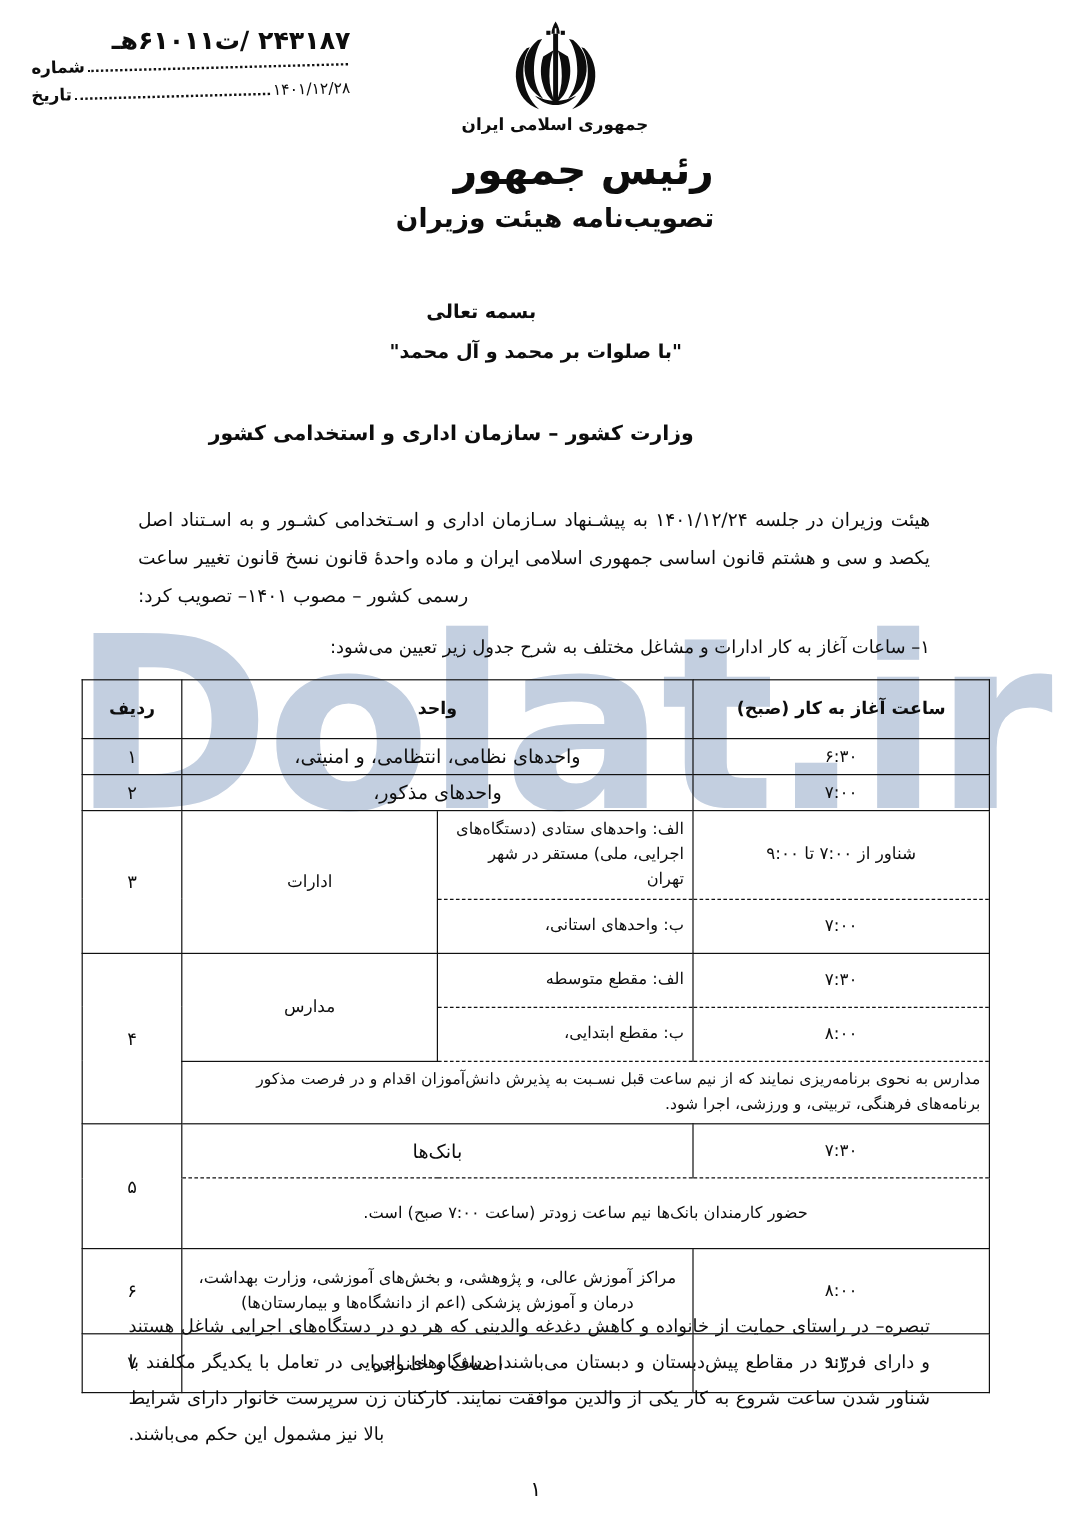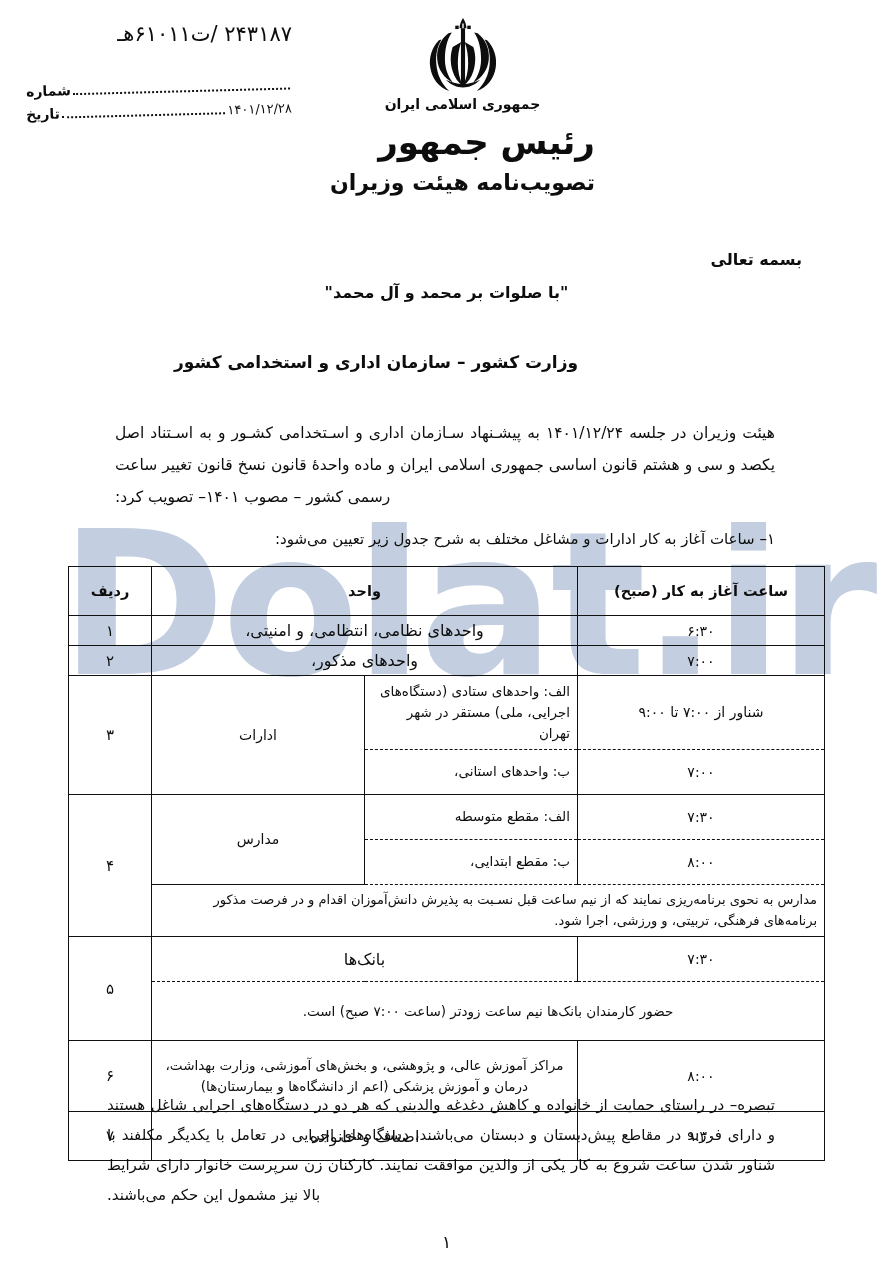--- a/index.html
+++ b/index.html
@@ -47,24 +47,23 @@
   .doc-ref {
     position: absolute;
     top: 22px;
     left: 22px;
     width: 270px;
     direction: rtl;
     text-align: right;
   }
   .doc-ref-number {
     font-size: 21px;
-    font-weight: normal;
+    font-weight: bold;
     letter-spacing: 0.5px;
     white-space: nowrap;
-    margin-bottom: 34px;
   }
   .doc-ref-line {
     display: flex;
     align-items: baseline;
     justify-content: flex-start;
     flex-direction: row-reverse;
     font-size: 13px;
     margin-bottom: 7px;
     transform: rotate(-1.5deg);
   }
@@ -117,20 +116,21 @@
     font-weight: bold;
     margin-top: 8px;
     letter-spacing: 0.5px;
   }
 
   .invocation {
     position: absolute;
     top: 250px;
     left: 0;
     width: 802px;
+    text-align: center;
     font-size: 16px;
     font-weight: bold;
   }
   .salawat {
     position: absolute;
     top: 283px;
     left: 0;
     width: 893px;
     text-align: center;
     font-size: 16px;

